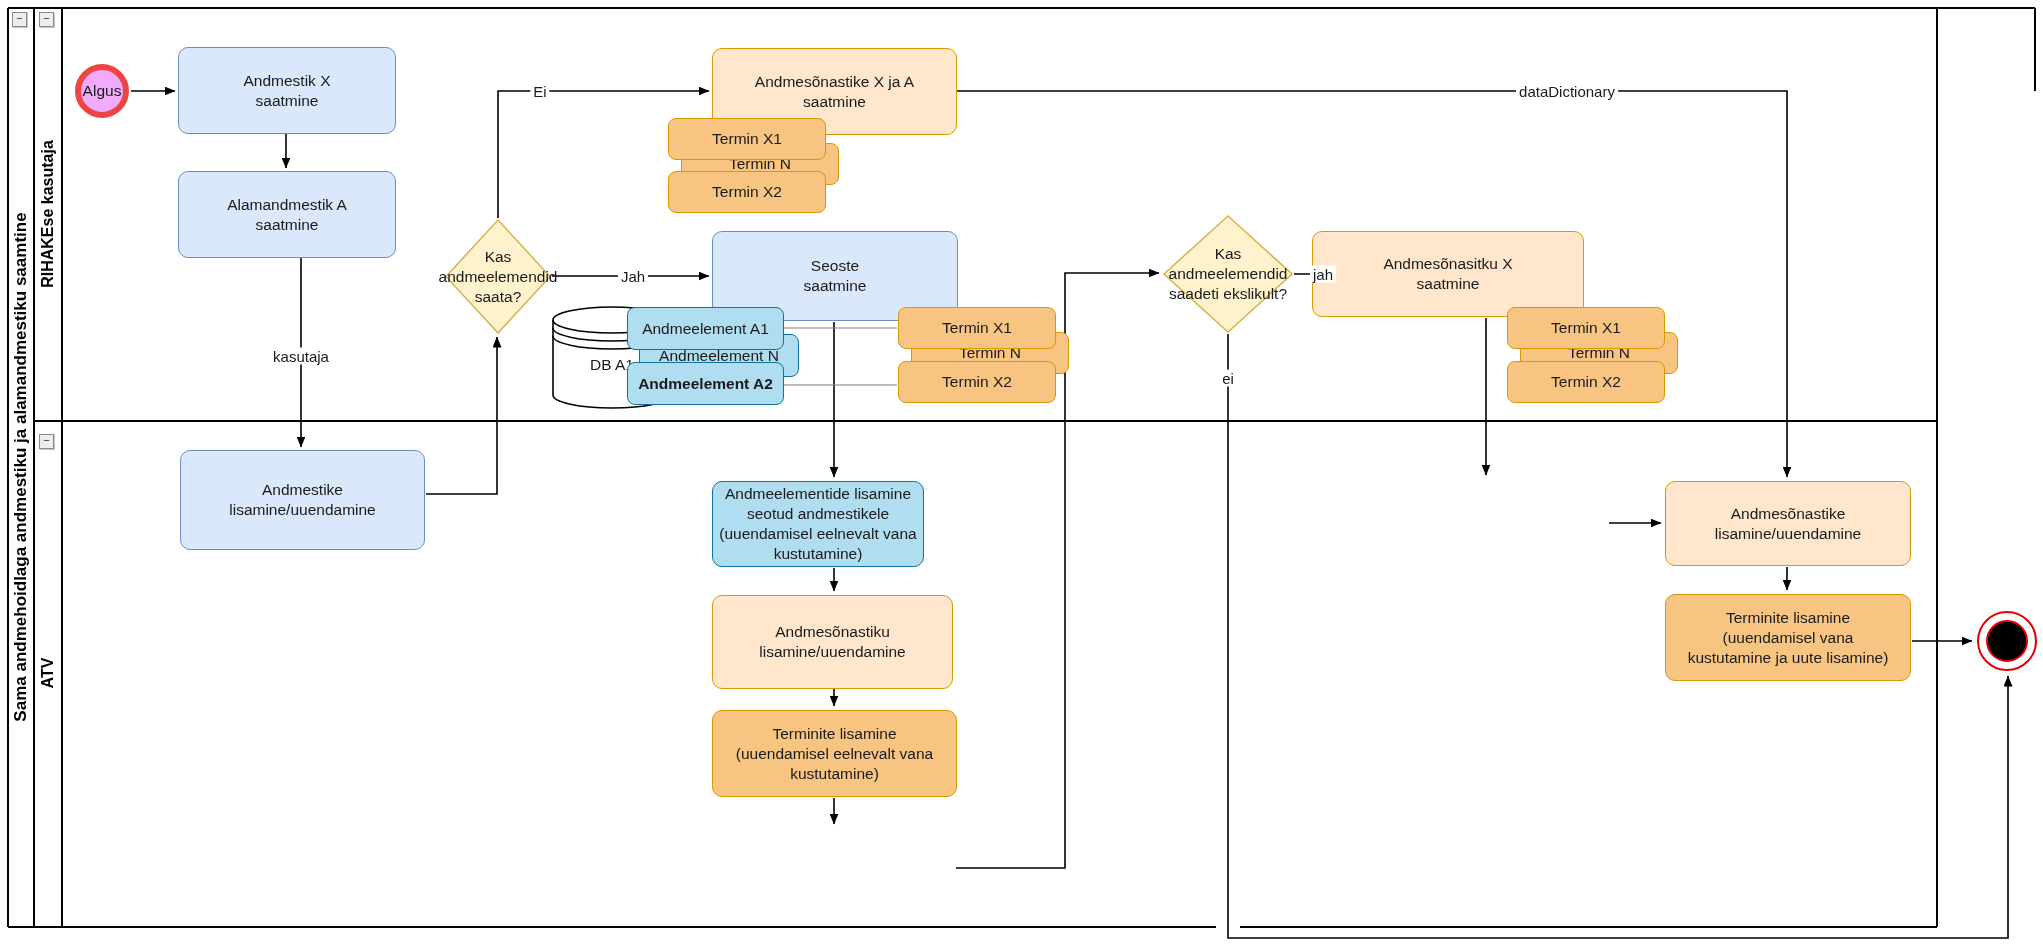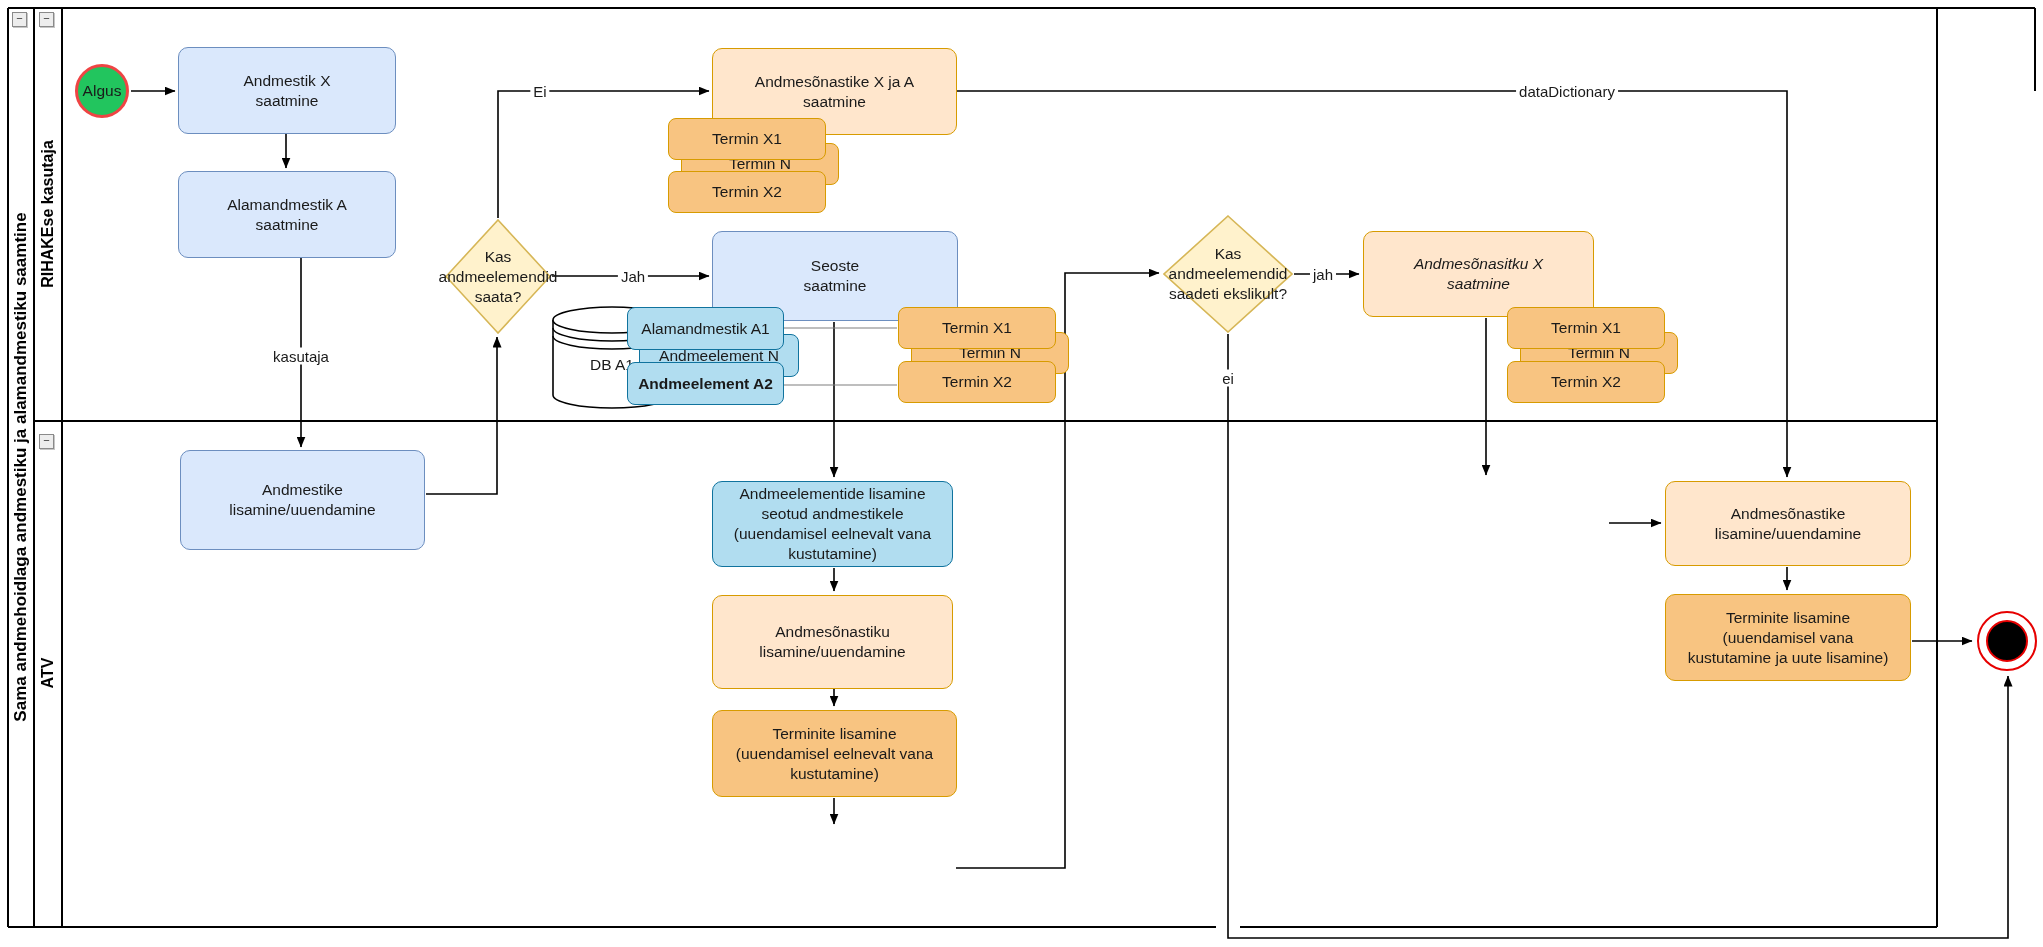--- a/index.html
+++ b/index.html
@@ -7,21 +7,21 @@
   #edge-layer{position:absolute;left:0;top:0;z-index:1;}
   #node-layer{position:absolute;left:0;top:0;width:100%;height:100%;z-index:2;pointer-events:none;}
   .node{position:absolute;box-sizing:border-box;display:flex;align-items:center;justify-content:center;
         text-align:center;font-size:15.5px;line-height:20px;white-space:pre-line;pointer-events:auto;}
   .task{border-radius:10px;border:1.6px solid #000;}
   .chip{border-radius:8px;border:1.6px solid #000;}
   .c-blue{background:#dae8fc;border-color:#6c8ebf;}
   .c-peach{background:#ffe6cc;border-color:#d79b00;}
   .c-orange{background:#f8c481;border-color:#d79b00;}
   .c-cyan{background:#b1ddf0;border-color:#10739e;}
-  .start{border-radius:50%;background:#22c55e;border:3px solid #ef4444;}
+  .start{border-radius:50%;background:#f0abfc;border:6px solid #ef4444;}
   .decision{background:transparent;}
   .decision svg{position:absolute;left:0;top:0;}
   .dlabel{position:absolute;left:50%;top:50%;transform:translate(-50%,-50%);white-space:pre-line;}
   .db-label{position:absolute;left:50%;top:58%;transform:translate(-50%,-50%);white-space:nowrap;}
   .end-outer{border-radius:50%;border:2px solid #e60000;background:#fff;}
   .end-disc{width:42px;height:42px;border-radius:50%;background:#000;border:2px solid #e60000;box-sizing:border-box;}
   .edge-label{position:absolute;transform:translate(-50%,-50%);background:#fff;padding:0 3px;
               font-size:15px;white-space:nowrap;z-index:3;}
   .vlabel{position:absolute;font-weight:700;font-size:16px;color:#000;white-space:nowrap;
           transform:translate(-50%,-50%) rotate(-90deg);z-index:3;}
@@ -83,30 +83,30 @@
       <div class="node task c-blue" style="left: 178px; top: 47px; width: 218px; height: 87px;"><span>Andmestik X
 saatmine</span></div>
       <div class="node task c-blue" style="left: 178px; top: 171px; width: 218px; height: 87px;"><span>Alamandmestik A
 saatmine</span></div>
       <div class="node task c-peach" style="left: 712px; top: 48px; width: 245px; height: 87px;"><span>Andmesõnastike X ja A
 saatmine</span></div>
       <div class="node task c-blue" style="left: 712px; top: 231px; width: 246px; height: 90px;"><span>Seoste
 saatmine</span></div>
       <div class="node task c-blue" style="left: 180px; top: 450px; width: 245px; height: 100px;"><span>Andmestike
 lisamine/uuendamine</span></div>
-      <div class="node task c-cyan" style="left: 712px; top: 481px; width: 241px; height: 86px;"><span>Andmeelementide lisamine
+      <div class="node task c-cyan" style="left: 712px; top: 481px; width: 212px; height: 86px;"><span>Andmeelementide lisamine
 seotud andmestikele
 (uuendamisel eelnevalt vana
 kustutamine)</span></div>
       <div class="node task c-peach" style="left: 712px; top: 595px; width: 241px; height: 94px;"><span>Andmesõnastiku
 lisamine/uuendamine</span></div>
       <div class="node task c-orange" style="left: 712px; top: 710px; width: 245px; height: 87px;"><span>Terminite lisamine
 (uuendamisel eelnevalt vana
 kustutamine)</span></div>
-      <div class="node task c-peach" style="left: 1363px; top: 231px; width: 231px; height: 86px; font-style: italic;"><span>Andmesõnasitku X
+      <div class="node task c-peach" style="left: 1312px; top: 231px; width: 272px; height: 86px;"><span>Andmesõnasitku X
 saatmine</span></div>
       <div class="node task c-peach" style="left: 1665px; top: 481px; width: 246px; height: 85px;"><span>Andmesõnastike
 lisamine/uuendamine</span></div>
       <div class="node task c-orange" style="left: 1665px; top: 594px; width: 246px; height: 87px;"><span>Terminite lisamine
 (uuendamisel vana
 kustutamine ja uute lisamine)</span></div>
       <div class="node db" style="left: 551px; top: 303px; width: 122px; height: 107px;"><svg width="122" height="107">
           <path d="M2,17 A59,13 0 0 1 120,17 L120,92 A59,13 0 0 1 2,92 Z" fill="#fff" stroke="none"></path>
           <path d="M2,92 A59,13 0 0 0 120,92" fill="none" stroke="#000" stroke-width="1.6"></path>
           <path d="M2,17 L2,92 M120,17 L120,92" fill="none" stroke="#000" stroke-width="1.6"></path>
@@ -122,21 +122,21 @@
       <div class="node decision" style="left: 1163px; top: 215px; width: 130px; height: 118px;"><svg width="130" height="118">
           <polygon points="65,1 129,59 65,117 1,59" fill="#fff2cc" stroke="#d6b656" stroke-width="1.6"></polygon>
         </svg><div class="dlabel" style="width: 192px;">Kas
 andmeelemendid
 saadeti ekslikult?</div></div>
       <div class="node end end-outer" style="left: 1977px; top: 611px; width: 60px; height: 60px;"><div class="end-disc"></div></div>
       <div class="node chip c-orange" style="left: 681px; top: 143px; width: 158px; height: 42px;"><span>Termin N</span></div>
       <div class="node chip c-orange" style="left: 668px; top: 118px; width: 158px; height: 42px;"><span>Termin X1</span></div>
       <div class="node chip c-orange" style="left: 668px; top: 171px; width: 158px; height: 42px;"><span>Termin X2</span></div>
       <div class="node chip c-cyan" style="left: 639px; top: 334px; width: 160px; height: 43px;"><span>Andmeelement N</span></div>
-      <div class="node chip c-cyan" style="left: 627px; top: 307px; width: 157px; height: 43px;"><span>Alamandmestik A1</span></div>
+      <div class="node chip c-cyan" style="left: 627px; top: 307px; width: 157px; height: 43px;"><span>Andmeelement A1</span></div>
       <div class="node chip c-cyan" style="left: 627px; top: 362px; width: 157px; height: 43px; font-weight: bold;"><span>Andmeelement A2</span></div>
       <div class="node chip c-orange" style="left: 911px; top: 332px; width: 158px; height: 42px;"><span>Termin N</span></div>
       <div class="node chip c-orange" style="left: 898px; top: 307px; width: 158px; height: 42px;"><span>Termin X1</span></div>
       <div class="node chip c-orange" style="left: 898px; top: 361px; width: 158px; height: 42px;"><span>Termin X2</span></div>
       <div class="node chip c-orange" style="left: 1520px; top: 332px; width: 158px; height: 42px;"><span>Termin N</span></div>
       <div class="node chip c-orange" style="left: 1507px; top: 307px; width: 158px; height: 42px;"><span>Termin X1</span></div>
       <div class="node chip c-orange" style="left: 1507px; top: 361px; width: 158px; height: 42px;"><span>Termin X2</span></div>
     </div>
 
   <div class="vlabel pool-title" style="left:21px;top:467px;">Sama andmehoidlaga andmestiku ja alamandmestiku saamtine</div>

